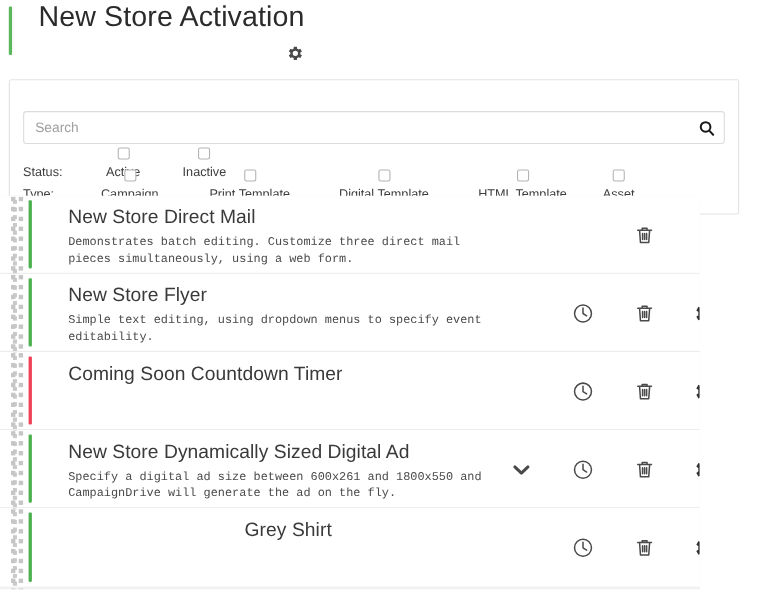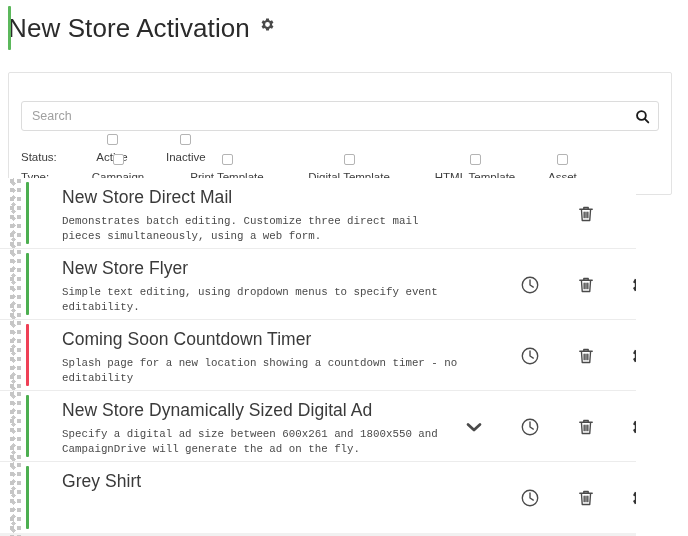--- a/index.html
+++ b/index.html
@@ -28,24 +28,25 @@
   .header-accent {
     position: absolute;
     left: 8px;
     top: 6px;
     bottom: 6px;
     width: 3px;
     background: #5cb85c;
     border-radius: 1px;
   }
   .page-title-wrap {
-    margin-left: 8px;
-    display: flex;
-    align-items: flex-start;
+    margin-left: 35px;
+    display: flex;
+    align-items: flex-end;
     gap: 9px;
+    flex-direction: column;
   }
   .page-title {
     font-size: 26px;
     font-weight: 400;
     color: #2b2b2b;
     letter-spacing: 0.1px;
     line-height: 1.1;
   }
   .title-gear {
     width: 17px;
@@ -160,21 +161,21 @@
   }
   .row {
     position: relative;
     height: 71px;
     box-sizing: border-box;
     border-bottom: 1px solid #ececec;
     background: #ffffff;
     display: flex;
     align-items: flex-start;
   }
-  .row:last-child { border-bottom: none; }
+  .row:last-child { border-bottom: none; text-align: center; }
 
   .drag-handle {
     position: absolute;
     left: 10px;
     top: 0;
     bottom: 0;
     width: 12px;
     background-image:
       radial-gradient(#c9c9c9 40%, transparent 42%),
       radial-gradient(#c9c9c9 40%, transparent 42%);
@@ -470,21 +471,20 @@
             <i></i>
             <i></i>
             <i></i>
             <i></i>
             <i></i>
           </div>
         </div>
         <div class="status-bar" style="background: rgb(239, 64, 86);"></div>
         <div class="row-body">
           <div class="row-title">Coming Soon Countdown Timer</div>
-          <div class="row-desc">Splash page for a new location showing a countdown timer - no editability</div>
         </div>
         <div class="row-actions">
           <div class="act placeholder"></div>
           <div class="act">
             <span>
               <svg width="22" height="22" viewBox="0 0 24 24" fill="none" stroke="#4a4a4a" stroke-width="1.5" stroke-linecap="round" stroke-linejoin="round">
                 <circle cx="12" cy="12" r="8.4"></circle>
                 <path d="M12 6.6V12l3.6 2.3"></path>
               </svg>
             </span>

